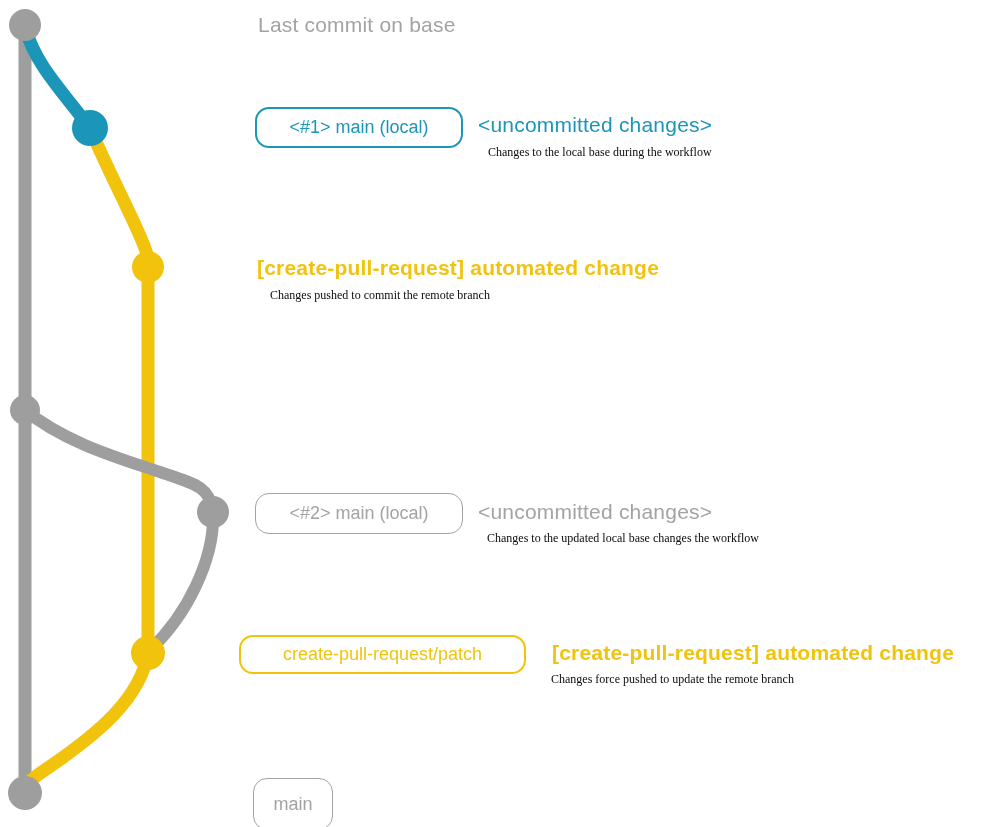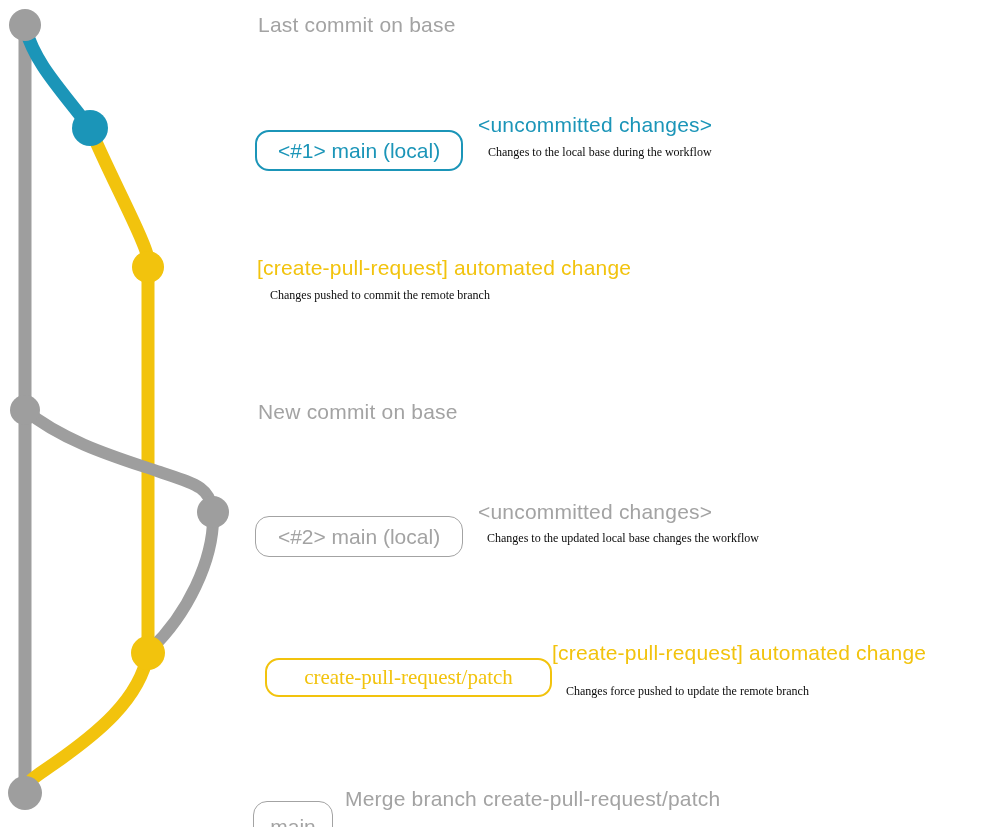--- a/index.html
+++ b/index.html
@@ -11,38 +11,37 @@
     overflow: hidden;
     font-family: "Liberation Sans", sans-serif;
   }
   .graph-svg { position: absolute; left: 0; top: 0; }
 
   .abs { position: absolute; white-space: nowrap; }
 
   .sans-label { font-size: 21px; letter-spacing: 0.2px; }
   .c-gray   { color: var(--gray_text); }
   .c-blue   { color: var(--blue); }
-  .c-yellow { color: var(--yellow); }
+  .c-yellow { color: var(--yellow); font-weight: bold; }
 
   .note {
     font-family: "Liberation Serif", serif;
     font-size: 12px;
     color: var(--black);
   }
 
   .tag-box {
     position: absolute;
     box-sizing: border-box;
     display: flex;
     align-items: center;
     justify-content: center;
     border-radius: 14px;
-    font-size: 21px;
+    font-size: 18px;
     background: #ffffff;
-    margin-top: 23px;
   }
   .tag-blue   { border: 2px solid var(--blue);   color: var(--blue); }
   .tag-yellow { border: 2px solid var(--yellow); color: var(--yellow); }
   .tag-gray   { border: 1.5px solid var(--gray_text); color: var(--gray_text); align-items: center; }
 
   .stroke-gray   { stroke: var(--gray);   fill: none; }
   .stroke-blue   { stroke: var(--blue);   fill: none; }
   .stroke-yellow { stroke: var(--yellow); fill: none; }
   .fill-gray   { fill: var(--gray); }
   .fill-blue   { fill: var(--blue); }
@@ -82,32 +81,30 @@
 
   <div class="tag-box tag-blue" style="left:255px; top:107px; width:208px; height:41px;">
     <span>&lt;#1&gt; main (local)</span>
   </div>
   <div class="abs sans-label c-blue" style="left:478px; top:113px;">&lt;uncommitted changes&gt;</div>
   <div class="abs note" style="left:488px; top:145px;">Changes to the local base during the workflow</div>
 
   <div class="abs sans-label c-yellow" style="left:257px; top:256px;">[create-pull-request] automated change</div>
   <div class="abs note" style="left:270px; top:288px;">Changes pushed to commit the remote branch</div>
 
-  <div class="abs sans-label c-gray" style="left:258px; top:400px;">New commit on base</div>
 
   <div class="tag-box tag-gray" style="left:255px; top:493px; width:208px; height:41px;">
     <span>&lt;#2&gt; main (local)</span>
   </div>
   <div class="abs sans-label c-gray" style="left:478px; top:500px;">&lt;uncommitted changes&gt;</div>
   <div class="abs note" style="left:487px; top:531px;">Changes to the updated local base changes the workflow</div>
 
-  <div class="tag-box tag-yellow" style="left:265px; top:635px; width:287px; height:39px;font-family:Liberation Serif, serif;">
+  <div class="tag-box tag-yellow" style="left:239px; top:635px; width:287px; height:39px;">
     <span>create-pull-request/patch</span>
   </div>
   <div class="abs sans-label c-yellow" style="left:552px; top:641px;">[create-pull-request] automated change</div>
-  <div class="abs note" style="left:566px; top:672px;margin-top:12px;">Changes force pushed to update the remote branch</div>
+  <div class="abs note" style="left:551px; top:672px;">Changes force pushed to update the remote branch</div>
 
   <div class="tag-box tag-gray" style="left:253px; top:778px; width:80px; height:52px;">
     <span>main</span>
   </div>
-  <div class="abs sans-label c-gray" style="left:345px; top:787px;">Merge branch create-pull-request/patch</div>
 
 </div>
 
 </body></html>

